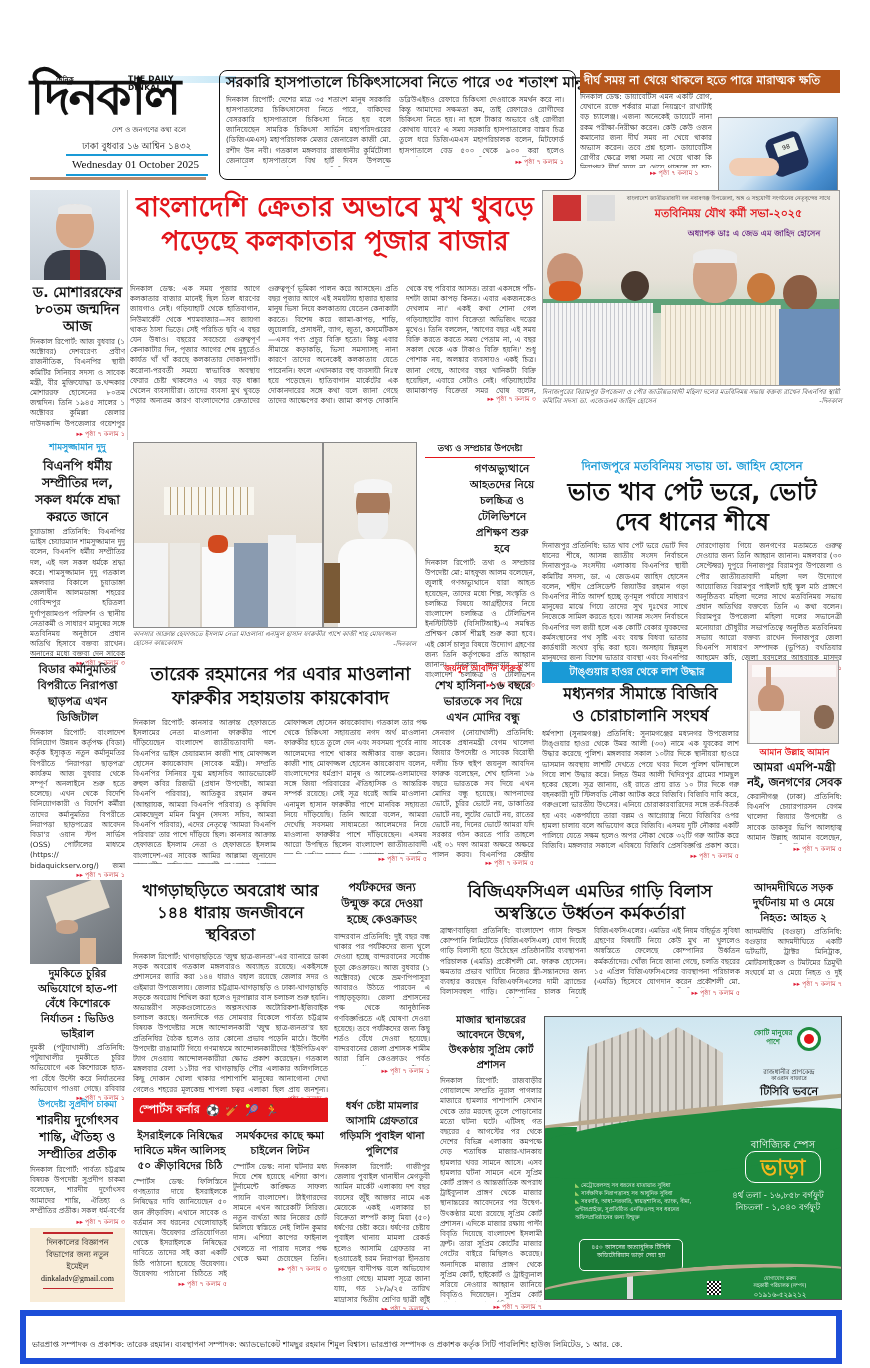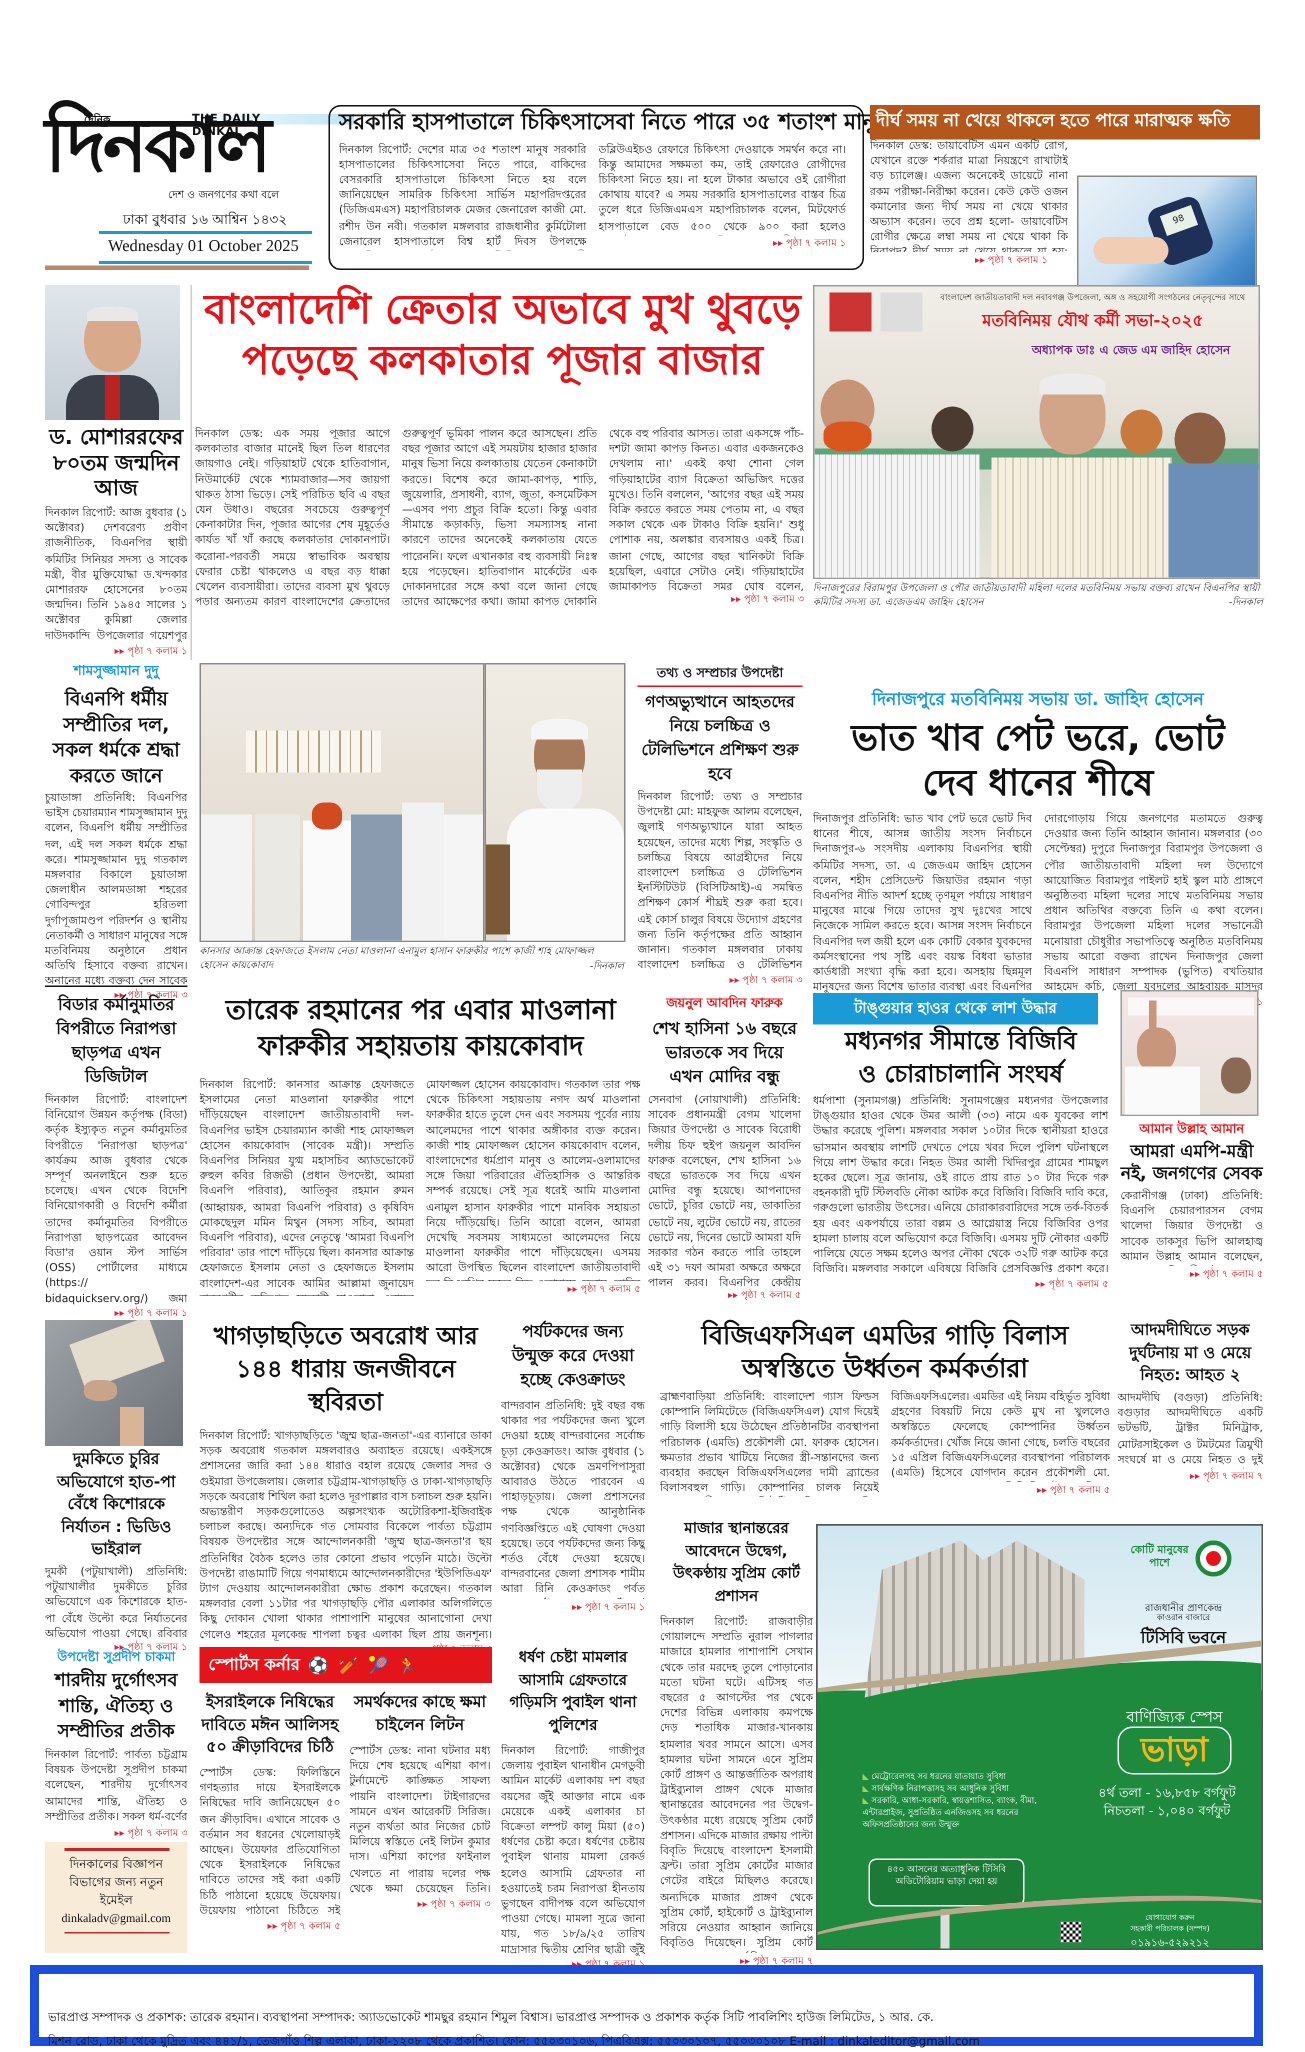--- a/index.html
+++ b/index.html
@@ -129,21 +129,21 @@
     <div style="position:absolute;left:34px;top:70px;width:30px;height:28px;background:#eee;border-radius:0 0 50% 50%;"></div>
     <div style="position:absolute;left:14px;top:96px;width:78px;height:90px;background:#fafafa;border-radius:20px 20px 0 0;"></div>
     <div style="position:absolute;left:0;top:120px;width:16px;height:60px;background:#7a5a36;"></div>
   </div>
   <div class="caption" style="position:absolute;left:0;top:188px;width:283px;height:18px;overflow:hidden;">কানসার আক্রান্ত হেফাজতে ইসলাম নেতা মাওলানা এনামুল হাসান ফারুকীর পাশে কাজী শাহ মোফাজ্জল হোসেন কায়কোবাদ</div>
   <div class="caption" style="position:absolute;right:0;top:198px;">-দিনকাল</div>
 </div>
 
 <div class="abs" style="left:425px;top:442px;width:110px;height:222px;">
   <div class="kicker" style="font-size:8.5px;color:#111;border-bottom:1.5px solid #e3151a;padding-bottom:1px;">তথ্য ও সম্প্রচার উপদেষ্টা</div>
-  <div class="hl" style="font-size:10.5px;line-height:16px;margin-top:2px;">গণঅভ্যুত্থানে আহতদের নিয়ে চলচ্চিত্র ও টেলিভিশনে প্রশিক্ষণ শুরু হবে</div>
+  <div class="hl" style="font-size:10.5px;line-height:16px;margin-top:2px;margin-left:44px;">গণঅভ্যুত্থানে আহতদের নিয়ে চলচ্চিত্র ও টেলিভিশনে প্রশিক্ষণ শুরু হবে</div>
   <div class="body-text" style="height:122px;overflow:hidden;margin-top:2px;">দিনকাল রিপোর্ট: তথ্য ও সম্প্রচার উপদেষ্টা মো: মাহফুজ আলম বলেছেন, জুলাই গণঅভ্যুত্থানে যারা আহত হয়েছেন, তাদের মধ্যে শিল্প, সংস্কৃতি ও চলচ্চিত্র বিষয়ে আগ্রহীদের নিয়ে বাংলাদেশ চলচ্চিত্র ও টেলিভিশন ইনস্টিটিউট (বিসিটিআই)-এ সমন্বিত প্রশিক্ষণ কোর্স শীঘ্রই শুরু করা হবে। এই কোর্স চালুর বিষয়ে উদ্যোগ গ্রহণের জন্য তিনি কর্তৃপক্ষের প্রতি আহ্বান জানান। গতকাল মঙ্গলবার ঢাকায় বাংলাদেশ চলচ্চিত্র ও টেলিভিশন ইনস্টিটিউট</div>
   <div class="jump" style="text-align:right;"><span class="arr">▸▸</span><span>পৃষ্ঠা ৭ কলাম ৩</span></div>
 </div>
 
 <div class="abs" style="left:542px;top:438px;width:300px;height:210px;">
   <div class="kicker" style="color:#1a9ad6;font-size:11.5px;white-space:nowrap;margin-top:20px;">দিনাজপুরে মতবিনিময় সভায় ডা. জাহিদ হোসেন</div>
   <div class="hl" style="font-size:24px;line-height:30px;white-space:nowrap;">ভাত খাব পেট ভরে, ভোট</div>
   <div class="hl" style="font-size:24px;line-height:30px;white-space:nowrap;">দেব ধানের শীষে</div>
   <div style="display:flex;gap:8px;margin-top:4px;">
     <div class="body-text" style="width:146px;height:132px;overflow:hidden;">দিনাজপুর প্রতিনিধি: ভাত খাব পেট ভরে ভোট দিব ধানের শীষে, আসন্ন জাতীয় সংসদ নির্বাচনে দিনাজপুর-৬ সংসদীয় এলাকায় বিএনপির স্থায়ী কমিটির সদস্য, ডা. এ জেডএম জাহিদ হোসেন বলেন, শহীদ প্রেসিডেন্ট জিয়াউর রহমান গড়া বিএনপির নীতি আদর্শ হচ্ছে তৃণমূল পর্যায়ে সাধারণ মানুষের মাঝে গিয়ে তাদের সুখ দুঃখের সাথে নিজেকে সামিল করতে হবে। আসন্ন সংসদ নির্বাচনে বিএনপির দল জয়ী হলে এক কোটি বেকার যুবকদের কর্মসংস্থানের পথ সৃষ্টি এবং বয়স্ক বিধবা ভাতার কার্ডধারী সংখ্যা বৃদ্ধি করা হবে। অসহায় ছিন্নমূল মানুষদের জন্য বিশেষ ভাতার ব্যবস্থা এবং বিএনপির ৩১ দফা কর্মসূচি জনগণের দোরগোড়ায় পৌঁছে দেওয়ার দায়িত্ব মহিলা দলসহ বিএনপির অঙ্গ সংগঠন নেতাকর্মীদের। বিএনপির সকল পর্যায়ে নেতা-কর্মী সেবক হয়ে জনগণের</div>
@@ -254,21 +254,21 @@
   <div style="position:absolute;left:0;top:0;width:298px;height:110px;background:linear-gradient(180deg,#cfe6f0 0%,#eef6f8 100%);"></div>
   <div style="position:absolute;left:28px;top:10px;width:150px;height:130px;background:repeating-linear-gradient(90deg,#d8d4cc 0 6px,#a8a39a 6px 8px);clip-path:polygon(10% 15%,45% 0,55% 10%,70% 0,100% 20%,100% 100%,0 100%);"></div>
   <div style="position:absolute;left:-40px;top:96px;width:380px;height:60px;background:#1d8a3e;border-radius:50%;transform:rotate(-6deg);"></div>
   <div style="position:absolute;left:-20px;top:90px;width:360px;height:6px;background:#b9a88c;border-radius:50%;transform:rotate(-6deg);"></div>
   <div style="position:absolute;left:208px;top:12px;width:40px;font-size:7px;color:#1d8a3e;font-weight:bold;text-align:center;line-height:9px;">কোটি মানুষের পাশে</div>
   <div style="position:absolute;left:252px;top:10px;width:24px;height:24px;border-radius:50%;background:#fff;border:3px solid #1d8a3e;">
       <div style="width:10px;height:10px;background:#e3151a;border-radius:50%;margin:4px auto;"></div>
     </div>
   <div style="position:absolute;left:196px;top:50px;width:96px;font-size:6.5px;text-align:center;color:#111;">রাজধানীর প্রাণকেন্দ্র</div>
   <div style="position:absolute;left:196px;top:58px;width:96px;font-size:5.5px;text-align:center;color:#111;">কাওরান বাজারে</div>
-  <div style="position:absolute;left:196px;top:66px;width:96px;font-size:11px;text-align:center;color:#111;font-weight:bold;font-family:Liberation Serif, serif;">টিসিবি ভবনে</div>
+  <div style="position:absolute;left:196px;top:66px;width:96px;font-size:11px;text-align:center;color:#111;font-weight:bold;">টিসিবি ভবনে</div>
   <div style="position:absolute;left:178px;top:120px;width:120px;font-size:10px;color:#fff;text-align:center;">বাণিজ্যিক স্পেস</div>
   <div style="position:absolute;left:200px;top:134px;width:76px;height:32px;font-size:22px;color:#f5b81c;font-weight:bold;text-align:center;line-height:32px;border:1.5px solid #fff;border-radius:10px;">ভাড়া</div>
   <div style="position:absolute;left:168px;top:172px;width:130px;font-size:8.5px;color:#fff;text-align:center;">৪র্থ তলা - ১৬,৮৫৮ বর্গফুট</div>
   <div style="position:absolute;left:168px;top:184px;width:130px;font-size:8.5px;color:#fff;text-align:center;">নিচতলা - ১,০৪০ বর্গফুট</div>
   <div style="position:absolute;left:30px;top:164px;width:140px;">
     <div style="font-size:5.5px;color:#fff;line-height:8px;"><span style="color:#9ccf6a;">◣ </span><span>মেট্রোরেলসহ সব ধরনের যাতায়াত সুবিধা</span></div>
     <div style="font-size:5.5px;color:#fff;line-height:8px;"><span style="color:#9ccf6a;">◣ </span><span>সার্বক্ষণিক নিরাপত্তাসহ সব আধুনিক সুবিধা</span></div>
     <div style="font-size:5.5px;color:#fff;line-height:8px;"><span style="color:#9ccf6a;">◣ </span><span>সরকারি, আধা-সরকারি, স্বায়ত্তশাসিত, ব্যাংক, বীমা, এন্টারপ্রাইজ, সুপ্রতিষ্ঠিত এনজিওসহ সব ধরনের অফিসপ্রতিষ্ঠানের জন্য উন্মুক্ত</span></div>
   </div>
   <div style="position:absolute;left:34px;top:222px;width:104px;height:32px;border:1.5px solid #fff;border-radius:5px;font-size:6px;color:#fff;text-align:center;padding:3px 6px;line-height:8px;background:#1a7a36;">৪৫০ আসনের অত্যাধুনিক টিসিবি অডিটোরিয়াম ভাড়া দেয়া হয়</div>
@@ -319,14 +319,13 @@
 </div>
 
 <div class="abs" style="left:334px;top:1098px;width:96px;height:207px;">
   <div class="hl" style="font-size:10px;line-height:15px;">ধর্ষণ চেষ্টা মামলার আসামি গ্রেফতারে গড়িমসি পুবাইল থানা পুলিশের</div>
   <div class="body-text" style="height:142px;overflow:hidden;margin-top:4px;">দিনকাল রিপোর্ট: গাজীপুর জেলায় পুবাইল থানাধীন মেগডুবী আমিন মার্কেট এলাকায় দশ বছর বয়সের জুঁই আক্তার নামে এক মেয়েকে একই এলাকার চা বিক্রেতা লম্পট কালু মিয়া (৫০) ধর্ষণের চেষ্টা করে। ধর্ষণের চেষ্টায় পুবাইল থানায় মামলা রেকর্ড হলেও আসামি গ্রেফতার না হওয়াতেই চরম নিরাপত্তা হীনতায় ভুগছেন বাদীপক্ষ বলে অভিযোগ পাওয়া গেছে। মামলা সূত্রে জানা যায়, গত ১৮/৯/২৫ তারিখ মাদ্রাসার দ্বিতীয় শ্রেণির ছাত্রী জুঁই আক্তার (১০) আলা কিনতে গেলে মেঘডুবী আমিন মার্কেটের চা</div>
   <div class="jump" style="text-align:right;"><span class="arr" actable="false">▸▸</span><span>পৃষ্ঠা ৭ কলাম ১</span></div>
 </div>
 
 <div class="abs" style="left:20px;top:1310px;width:822px;height:40px;border:6px solid #1d4ed8;padding:21px 6px;">
   <div style="font-size:7.8px;line-height:16px;white-space:nowrap;overflow:hidden;">ভারপ্রাপ্ত সম্পাদক ও প্রকাশক: তারেক রহমান। ব্যবস্থাপনা সম্পাদক: অ্যাডভোকেট শামছুর রহমান শিমুল বিশ্বাস। ভারপ্রাপ্ত সম্পাদক ও প্রকাশক কর্তৃক সিটি পাবলিশিং হাউজ লিমিটেড, ১ আর. কে.</div>
-  <div style="font-size:7.8px;line-height:16px;white-space:nowrap;overflow:hidden;">মিশন রোড, ঢাকা থেকে মুদ্রিত এবং ৪৪১/১, তেজগাঁও শিল্প এলাকা, ঢাকা-১২০৮ থেকে প্রকাশিত। ফোন: ৫৫০৩০১০৬, পিএবিএক্স: ৫৫০৩০১০৭, ৫৫০৩০১০৮ E-mail : dinkaleditor@gmail.com</div>
 </div>
 
 </body></html>

